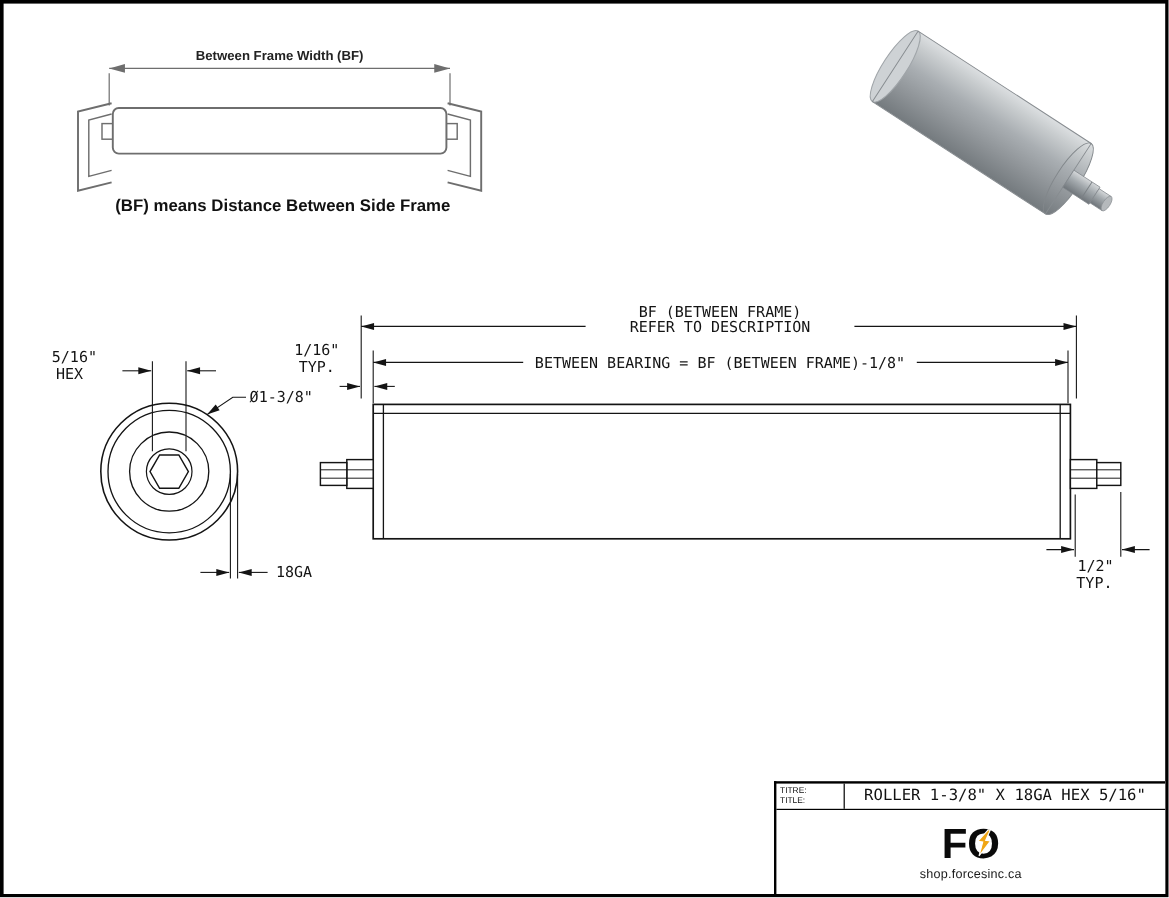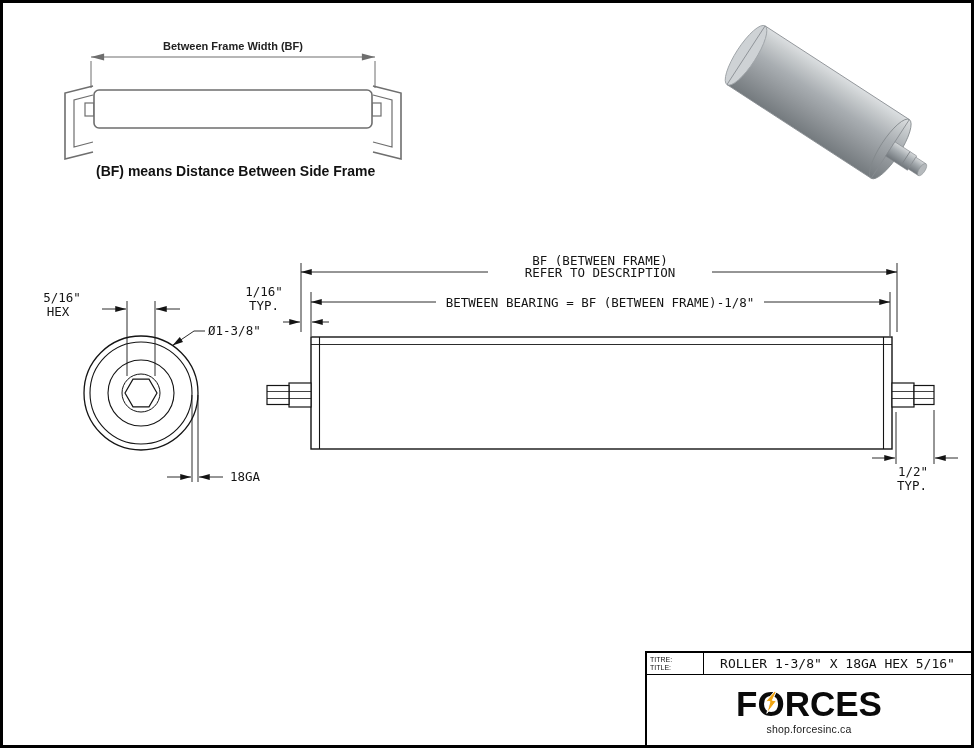--- a/index.html
+++ b/index.html
@@ -181,19 +181,18 @@
     </div>
     <div class="tb-logo-area">
       <div class="logo">
         <span>F</span>
         <span class="o-wrap">
           <span>O</span>
           <svg class="bolt" viewBox="0 0 20 30">
             <polygon points="13,0 3,14 8.5,14 6,30 17,12 11.5,12 15.5,0" fill="#f0a513" stroke="#ffffff" stroke-width="1.2"></polygon>
           </svg>
         </span>
-        <span>RCES</span>
       </div>
       <div class="site">shop.forcesinc.ca</div>
     </div>
   </div>
 
 </div>
 
 </body></html>

